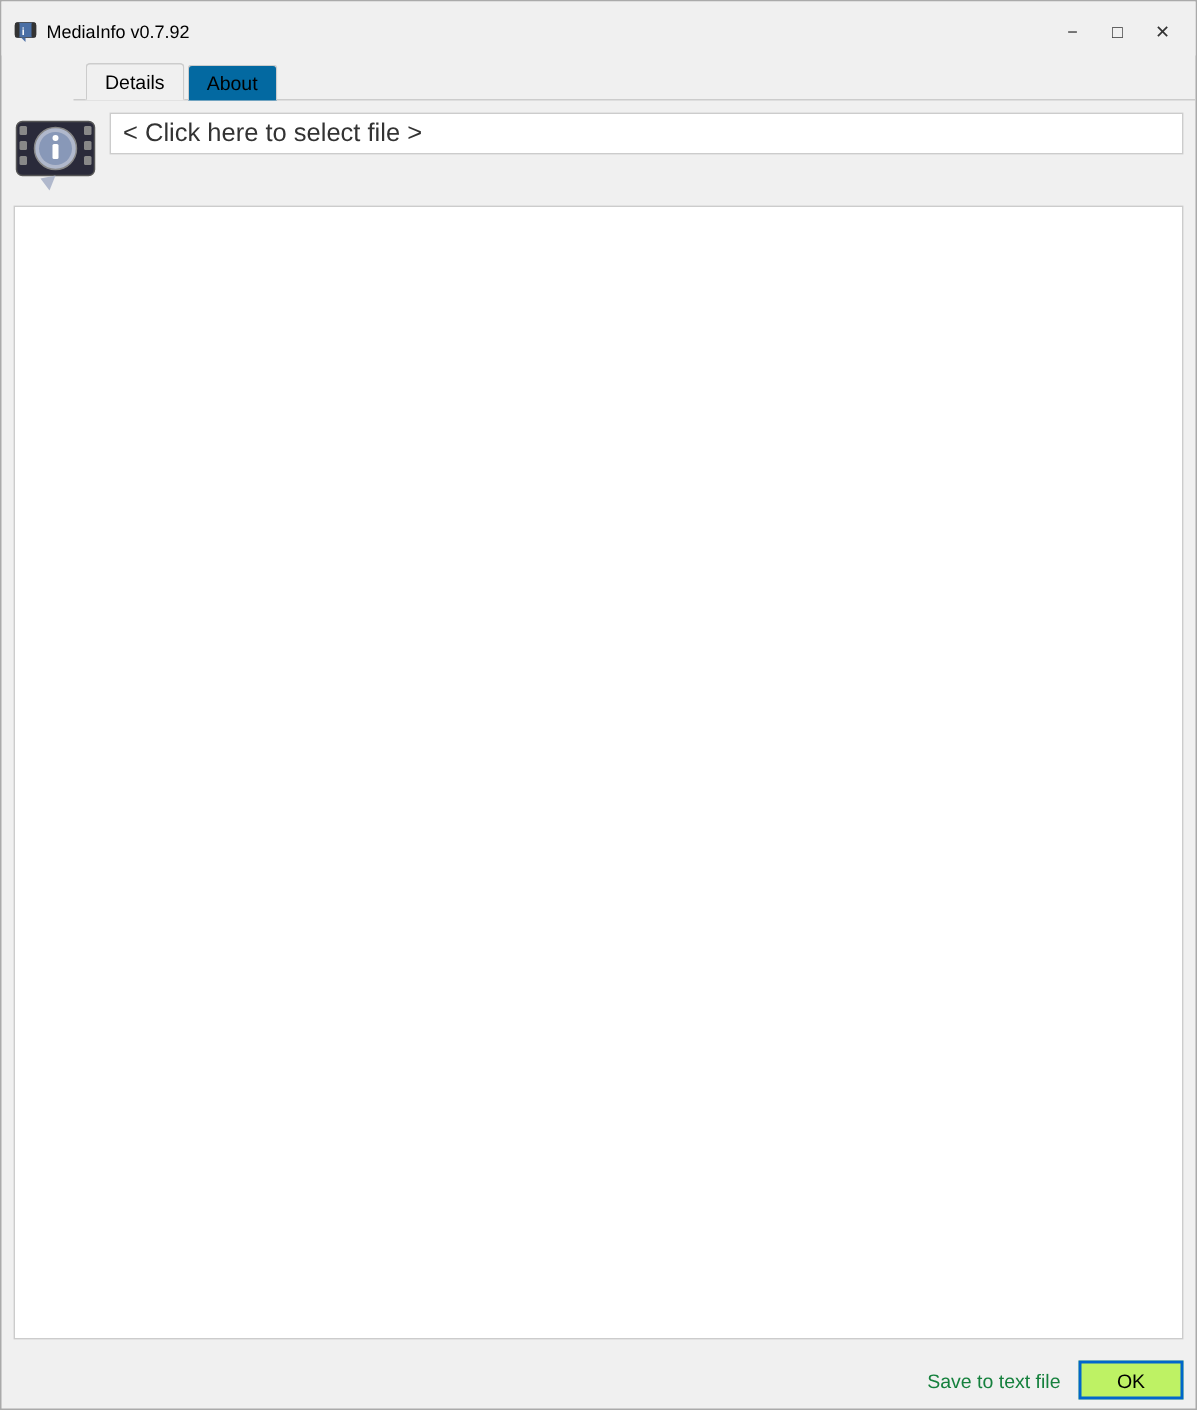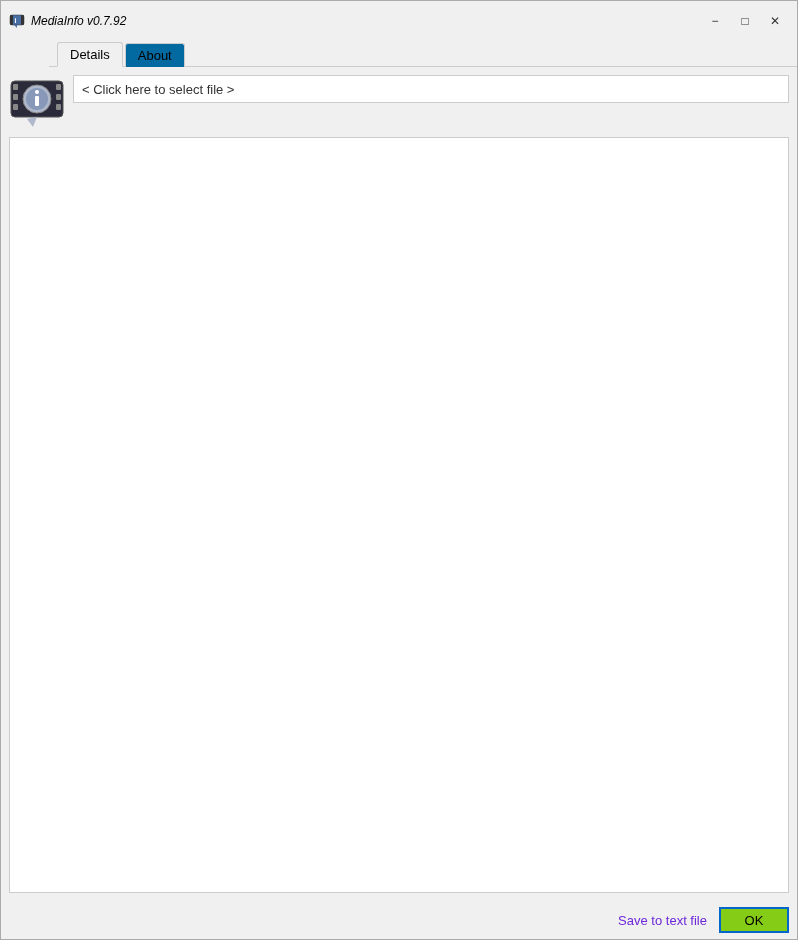--- a/index.html
+++ b/index.html
@@ -46,21 +46,20 @@
     }
 
     .title-icon {
       width: 16px;
       height: 16px;
     }
 
     .title-text {
       font-size: 12px;
       color: #000;
-      font-style: italic;
     }
 
     .title-controls {
       display: flex;
       align-items: center;
       gap: 2px;
     }
 
     .title-btn {
       width: 28px;
@@ -121,21 +120,21 @@
       gap: 8px;
       margin-bottom: 6px;
     }
 
     .file-selector {
       flex: 1;
       height: 28px;
       border: 1px solid #ccc;
       background: white;
       padding: 4px 8px;
-      font-size: 13px;
+      font-size: 17px;
       color: #333;
       cursor: pointer;
       display: flex;
       align-items: center;
     }
 
     
     .text-panel-wrapper {
       flex: 1;
       border: 1px solid #ccc;
@@ -175,30 +174,30 @@
     .bottom-bar {
       display: flex;
       justify-content: flex-end;
       align-items: center;
       padding: 6px 8px;
       gap: 12px;
       flex-shrink: 0;
     }
 
     .save-link {
-      color: #6d28d9;
+      color: #15803d;
       text-decoration: none;
       font-size: 13px;
       cursor: pointer;
     }
 
     .ok-button {
       width: 70px;
       height: 26px;
-      background: #84cc16;
+      background: #bef264;
       border: 2px solid #0066cc;
       cursor: pointer;
       font-size: 13px;
       color: #000;
       display: flex;
       align-items: center;
       justify-content: center;
     }
 
     

